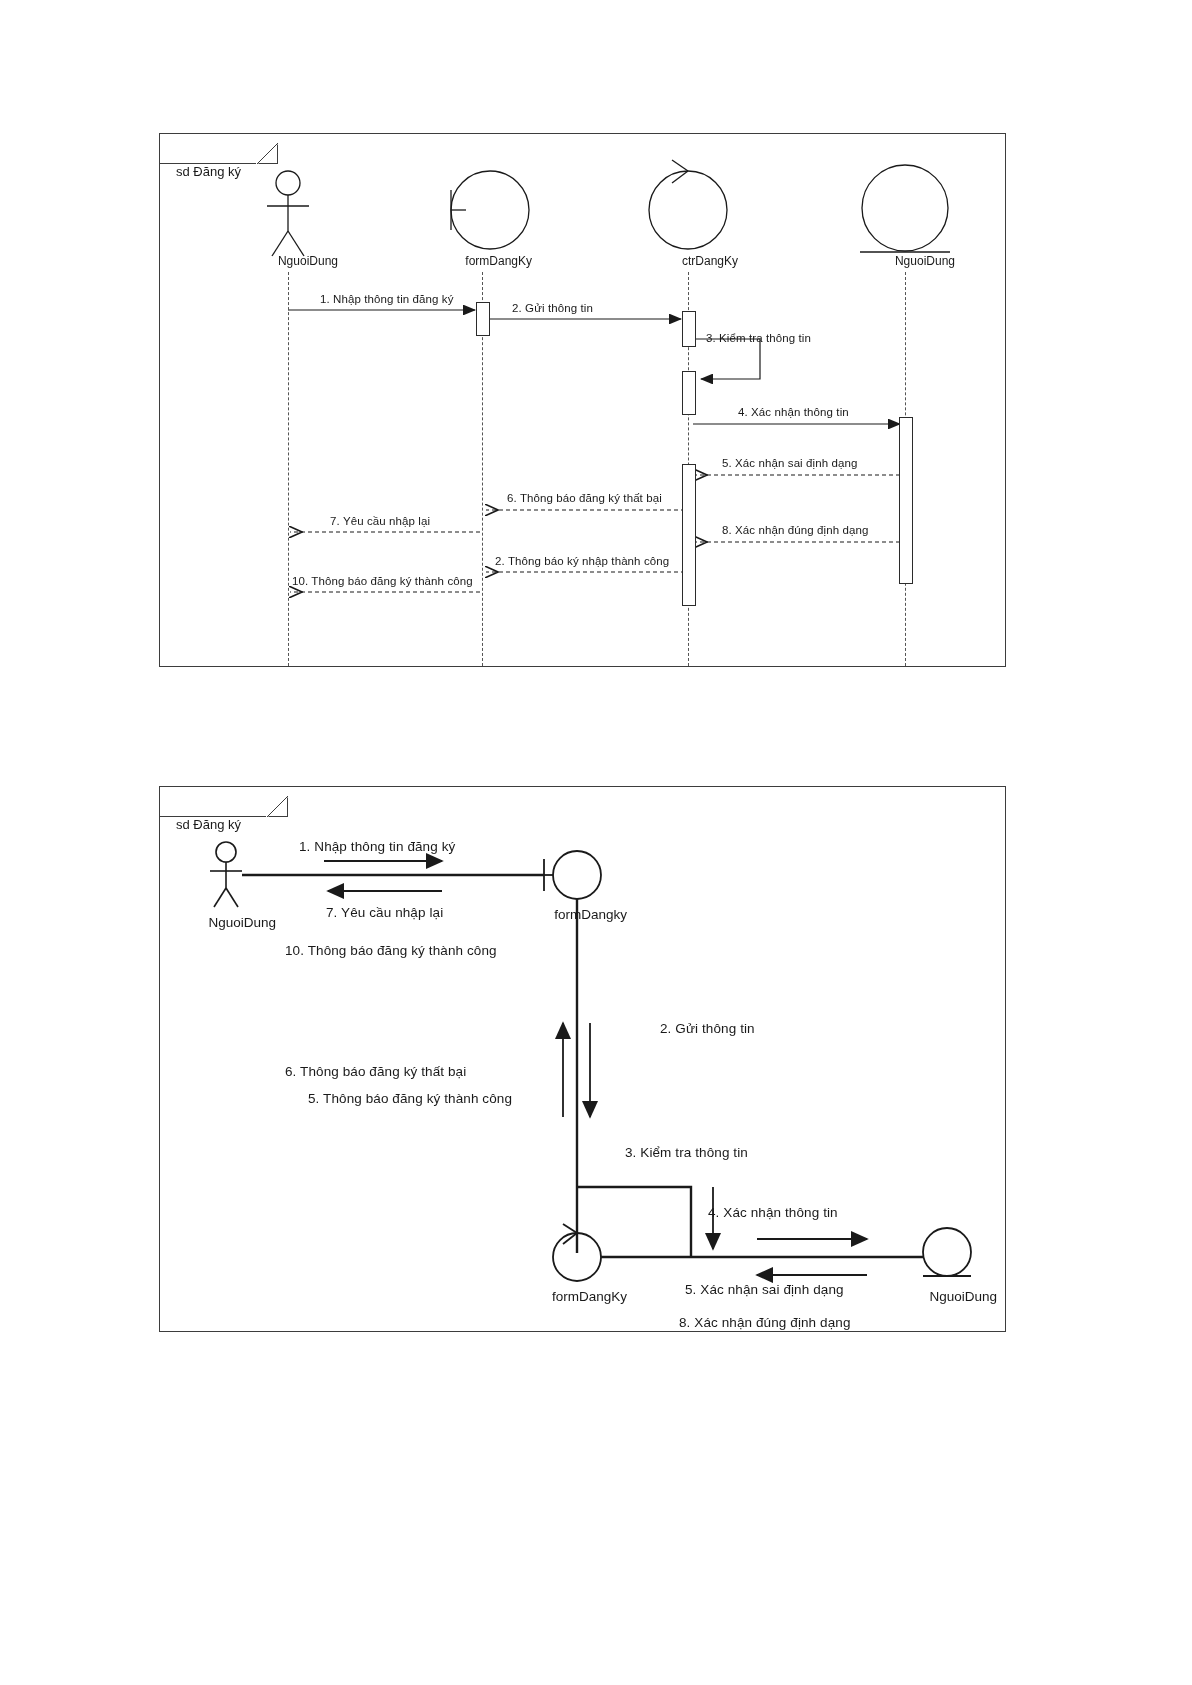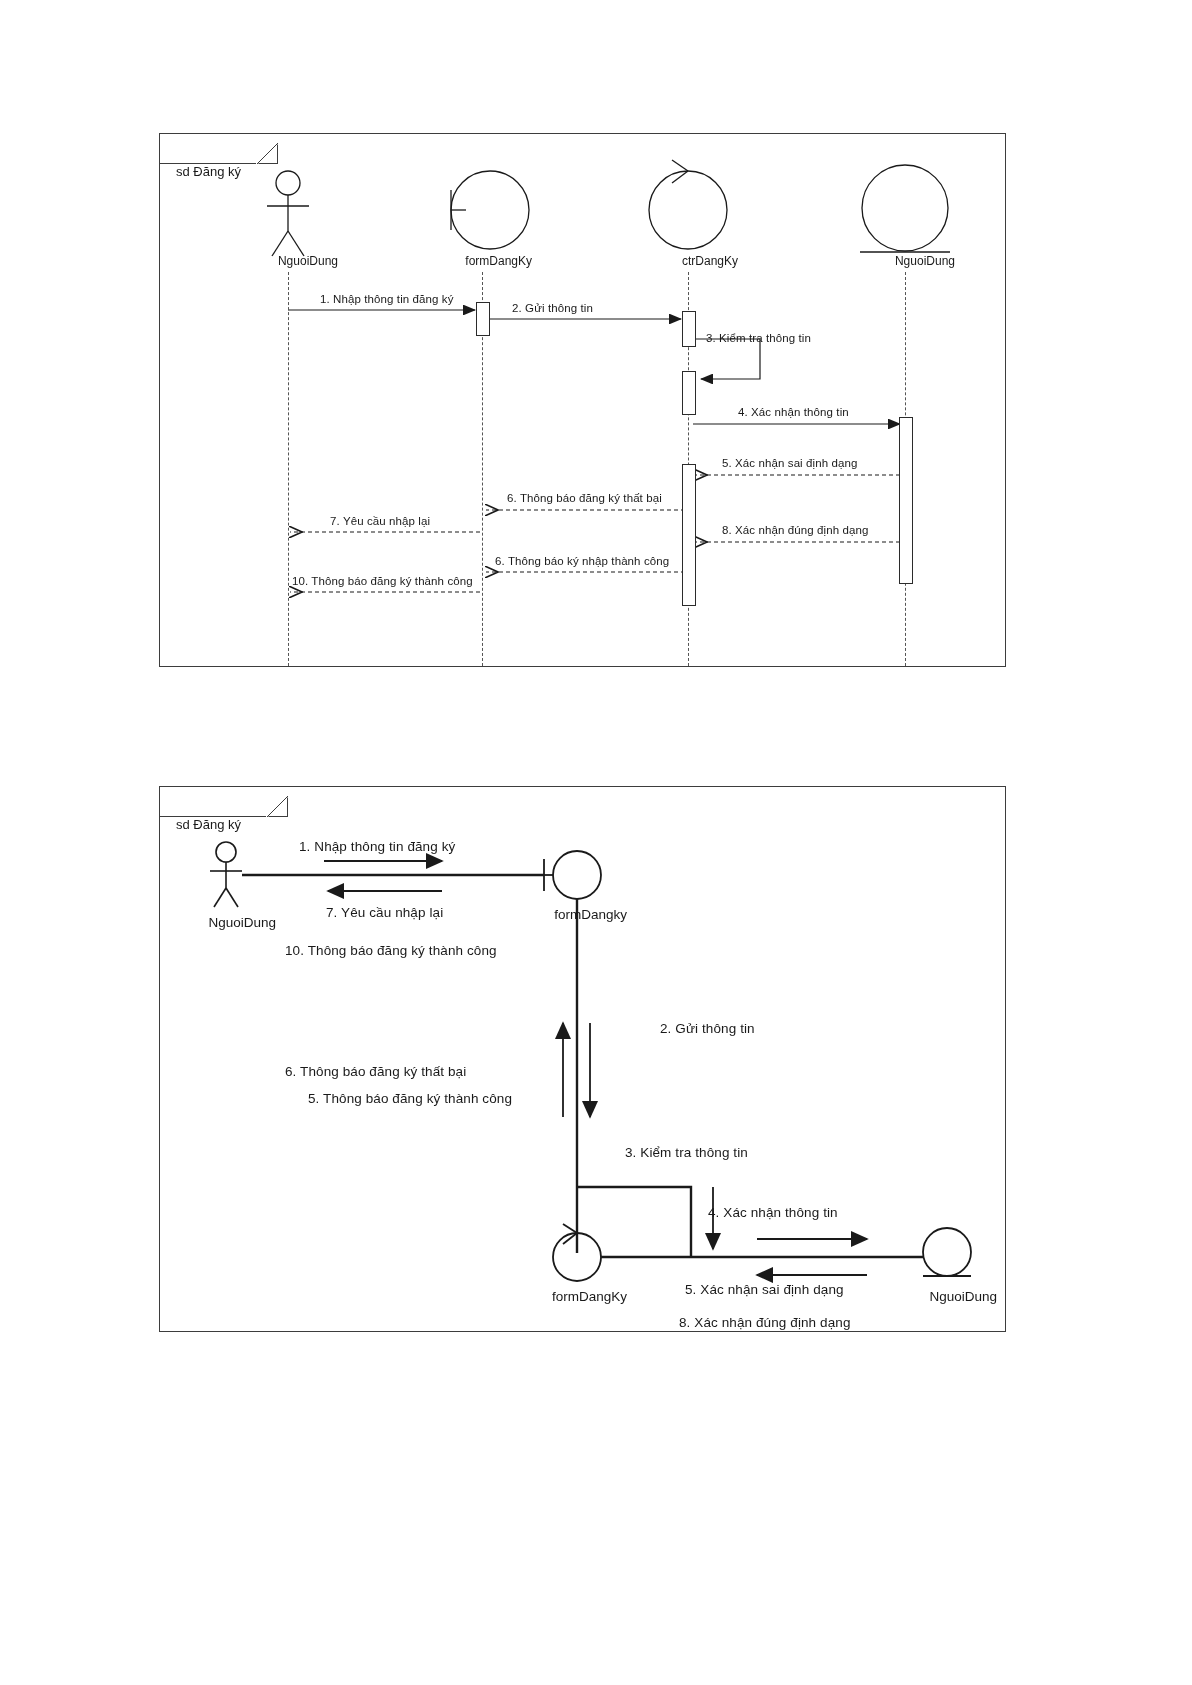--- a/index.html
+++ b/index.html
@@ -119,21 +119,21 @@
     <div class="name" style="left:695px;top:120px;width:100px;">NguoiDung</div>
 
     <div class="lbl" style="left:160px;top:159px;">1. Nhập thông tin đăng ký</div>
     <div class="lbl" style="left:352px;top:168px;">2. Gửi thông tin</div>
     <div class="lbl" style="left:546px;top:198px;">3. Kiểm tra thông tin</div>
     <div class="lbl" style="left:578px;top:272px;">4. Xác nhận thông tin</div>
     <div class="lbl" style="left:562px;top:323px;">5. Xác nhận sai định dạng</div>
     <div class="lbl" style="left:347px;top:358px;">6. Thông báo đăng ký thất bại</div>
     <div class="lbl" style="left:170px;top:381px;">7. Yêu cầu nhập lại</div>
     <div class="lbl" style="left:562px;top:390px;">8. Xác nhận đúng định dạng</div>
-    <div class="lbl" style="left:335px;top:421px;">6. Thông báo ký nhập thành công</div>
+    <div class="lbl" style="left:335px;top:421px;">2. Thông báo ký nhập thành công</div>
     <div class="lbl" style="left:132px;top:441px;">10. Thông báo đăng ký thành công</div>
   </div>
 
   <div class="frame" id="frame2">
 
     <div class="frame-tab" style="width:128px;">
       <span class="tab-label">sd Đăng ký</span>
       <span class="tab-cut">
         <svg width="22" height="31" viewBox="0 0 22 31">
           <path d="M0,0 L22,0 L22,10 L1,31 L0,31 Z" fill="#ffffff"></path>

